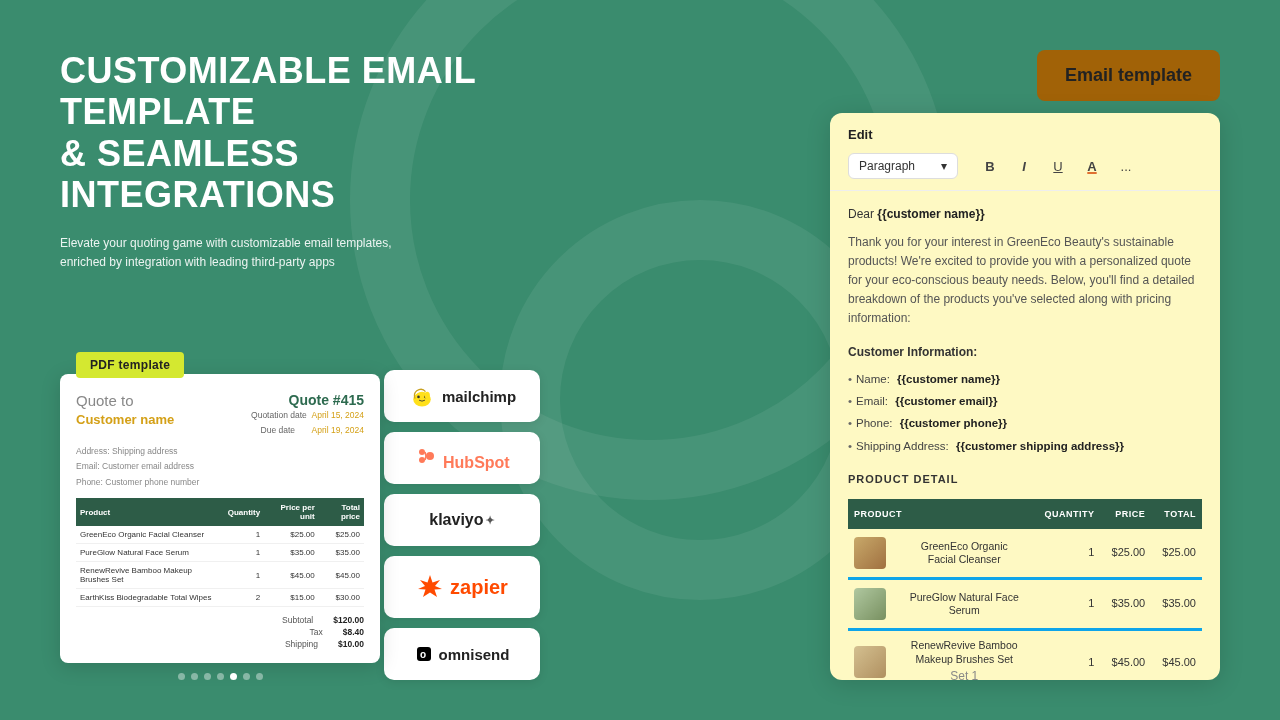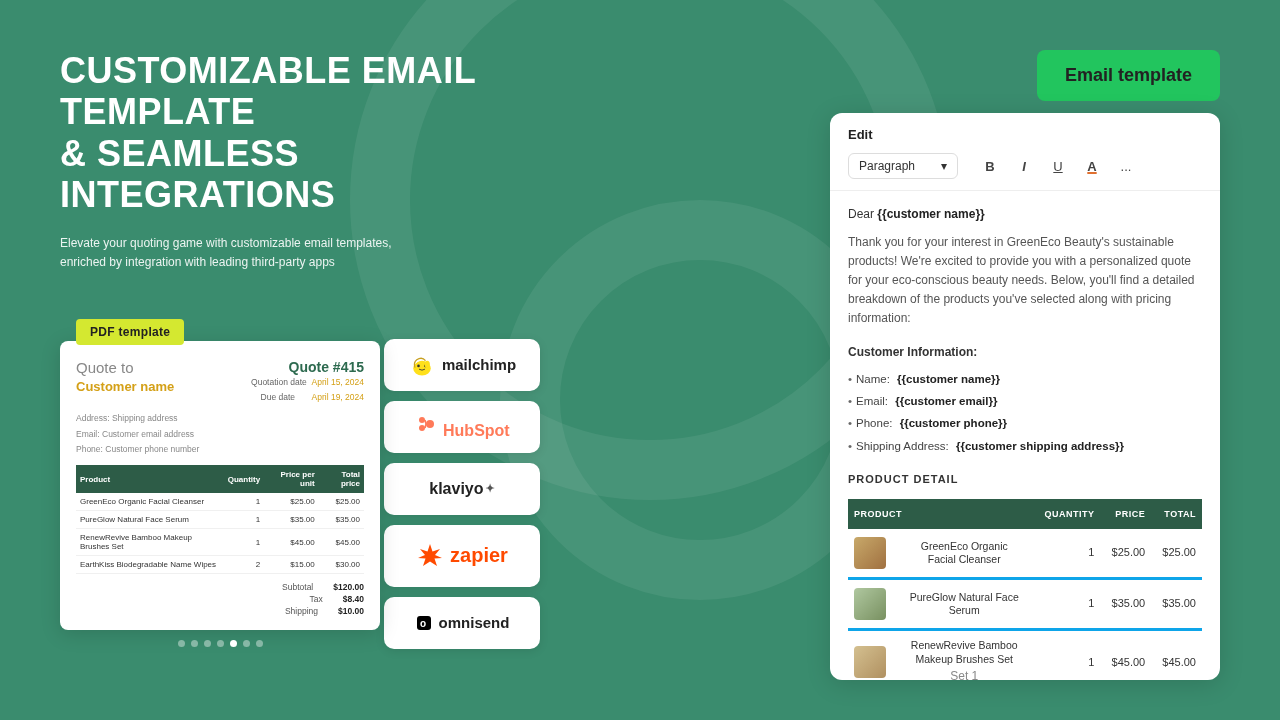--- a/index.html
+++ b/index.html
@@ -66,21 +66,21 @@
     .subtitle {
       font-size: 12px;
       color: rgba(255,255,255,0.9);
       line-height: 1.6;
       margin-bottom: 28px;
     }
 
     .bottom-area {
       display: flex;
       gap: 4px;
-      align-items: center;
+      align-items: flex-end;
       flex: 1;
     }
 
     
     .pdf-card-wrapper {
       position: relative;
       flex: 0 0 320px;
     }
 
     .pdf-label {
@@ -269,33 +269,33 @@
     .right-section {
       flex: 1;
       display: flex;
       flex-direction: column;
       align-items: flex-end;
       gap: 0;
       position: relative;
     }
 
     .email-template-btn {
-      background: #22c55e;
+      background: #a16207;
       color: #222;
       font-size: 18px;
       font-weight: 800;
       padding: 14px 28px;
       border-radius: 8px;
       margin-bottom: 12px;
       display: inline-block;
       line-height: 1.3;
     }
 
     .email-editor-card {
-      background: #ffffff;
+      background: #fef9c3;
       border-radius: 12px;
       width: 390px;
       max-height: 590px;
       overflow: hidden;
       box-shadow: 0 4px 24px rgba(0,0,0,0.15);
     }
 
     .editor-header {
       padding: 14px 18px 10px;
       border-bottom: 1px solid #eee;
@@ -518,21 +518,21 @@
                   <td>$35.00</td>
                   <td>$35.00</td>
               </tr>
               <tr>
                 <td>RenewRevive Bamboo Makeup Brushes Set</td>
                   <td>1</td>
                   <td>$45.00</td>
                   <td>$45.00</td>
               </tr>
               <tr>
-                <td>EarthKiss Biodegradable Name Wipes</td>
+                <td>EarthKiss Biodegradable Total Wipes</td>
                   <td>2</td>
                   <td>$15.00</td>
                   <td>$30.00</td>
               </tr>
             </tbody>
           </table>
 
           <div class="pdf-totals">
             <div class="pdf-total-row">
               <span>Subtotal</span>

